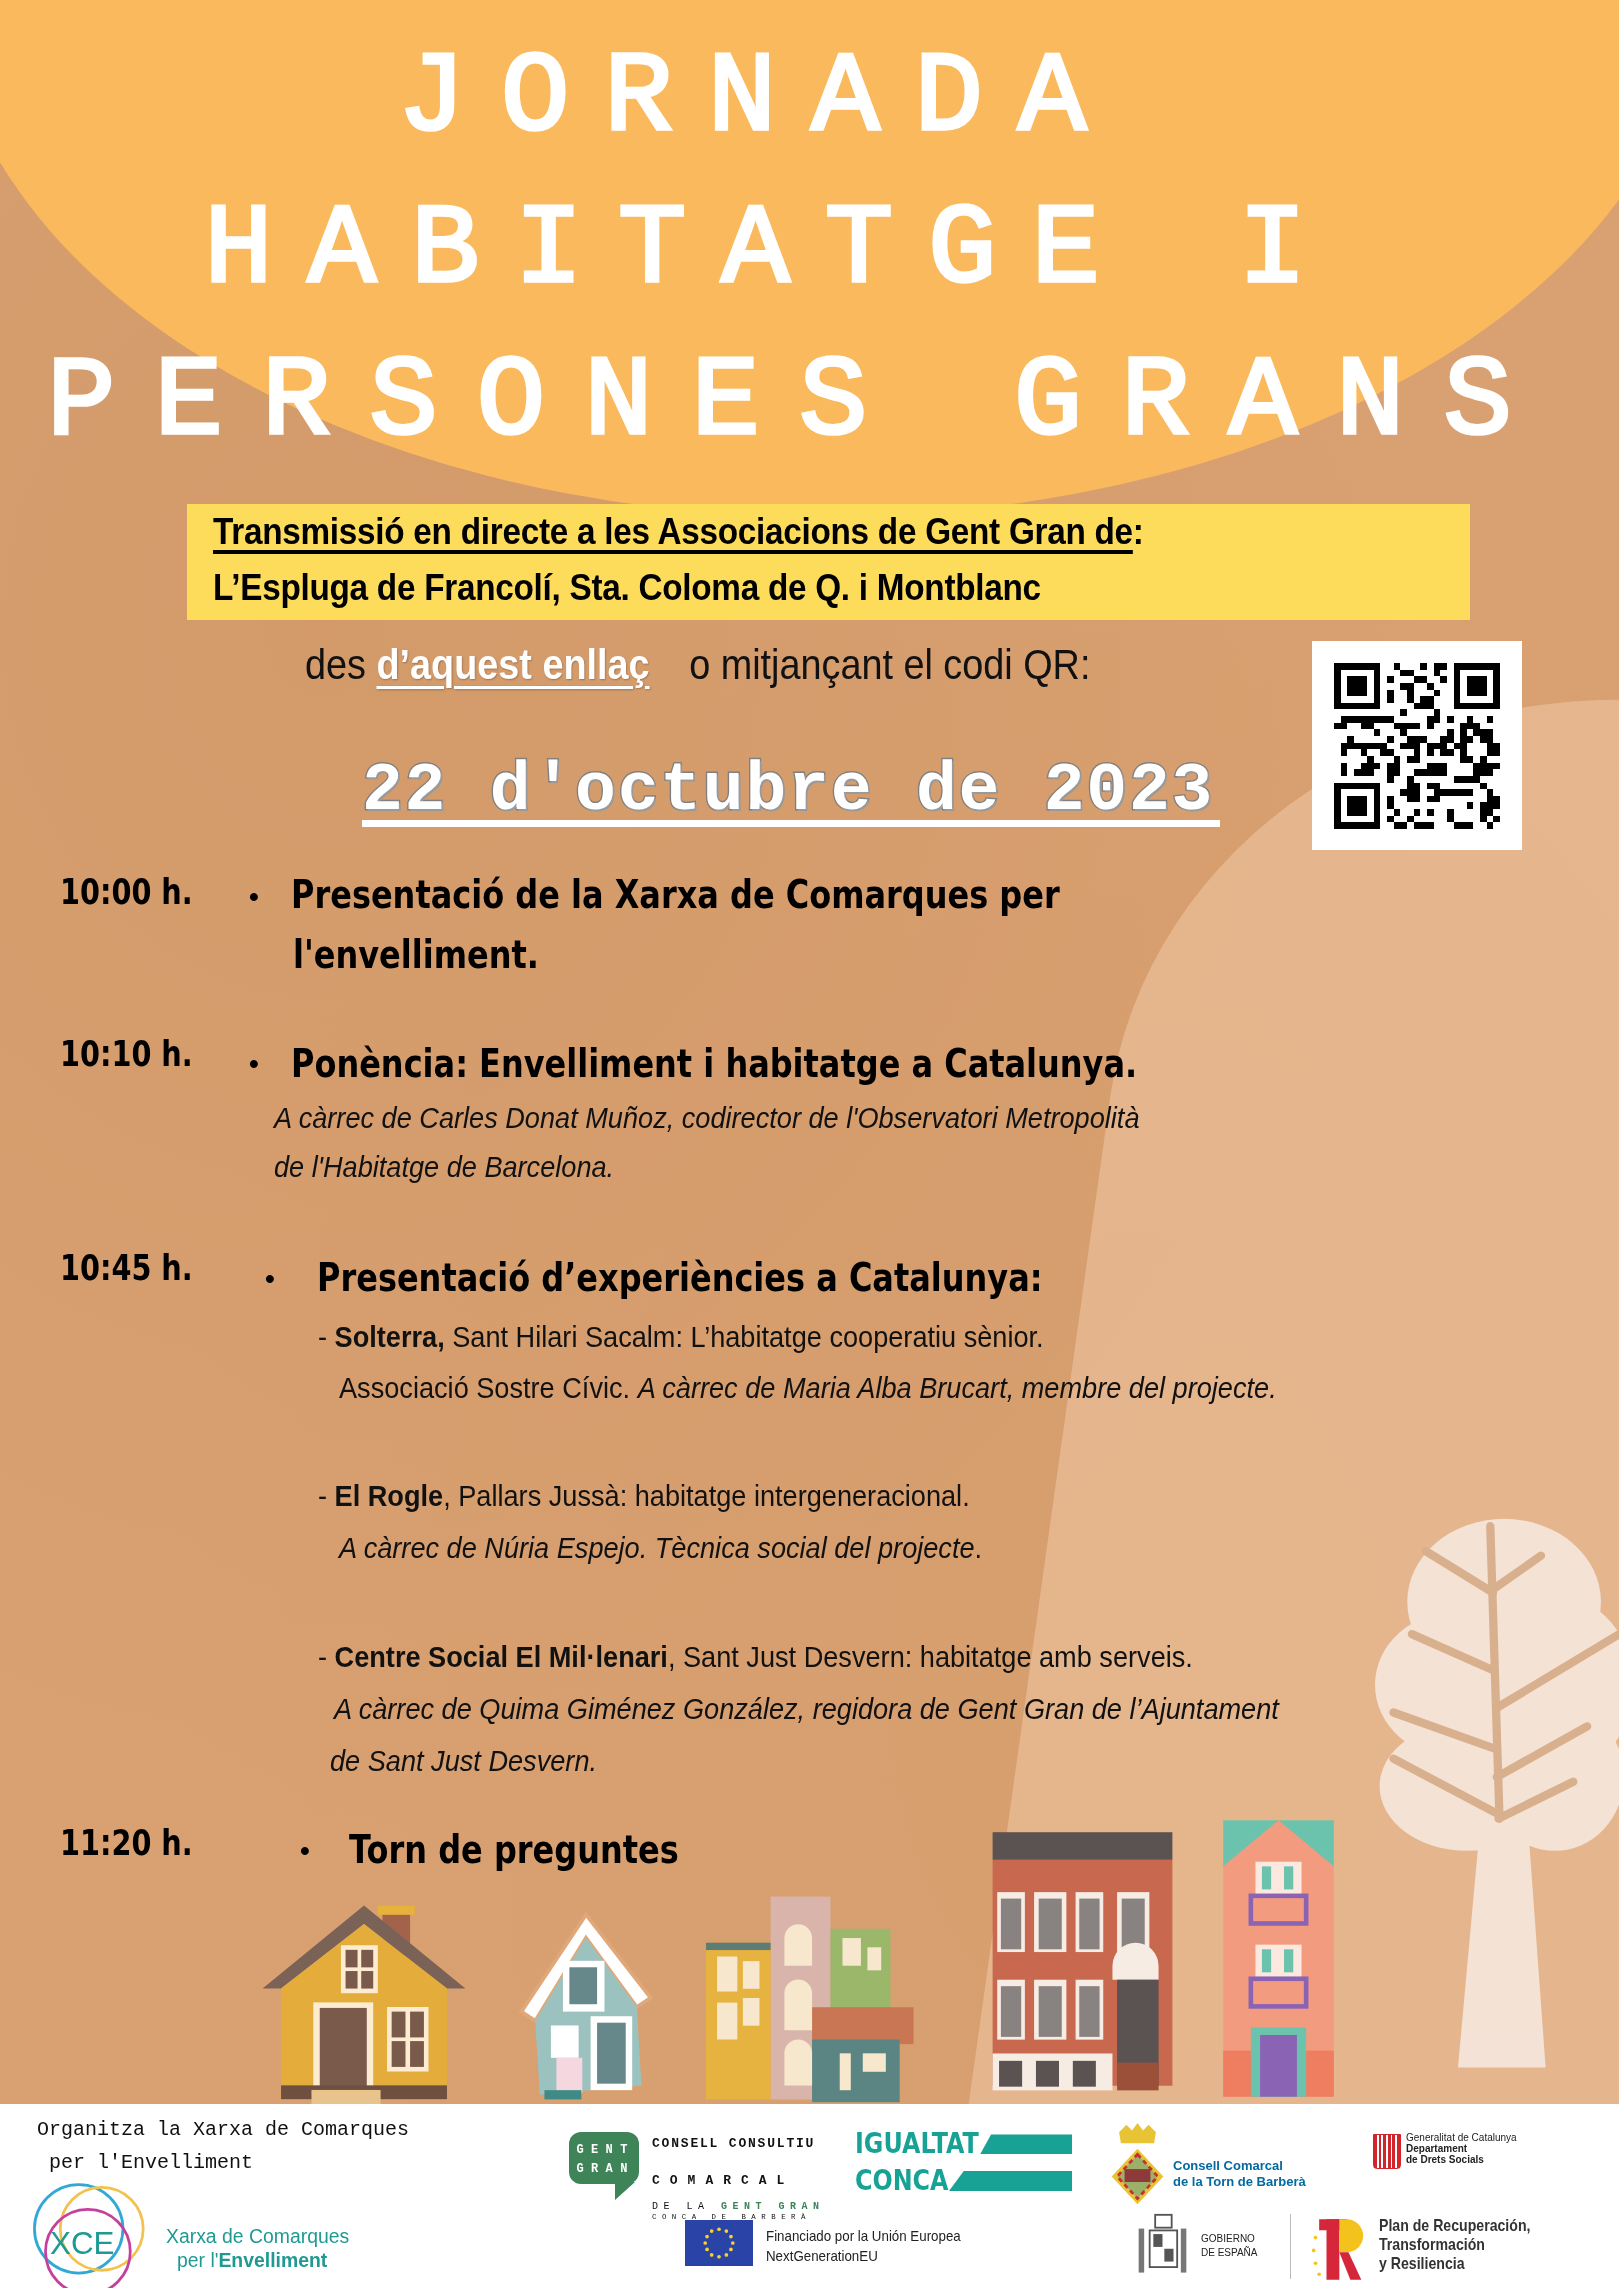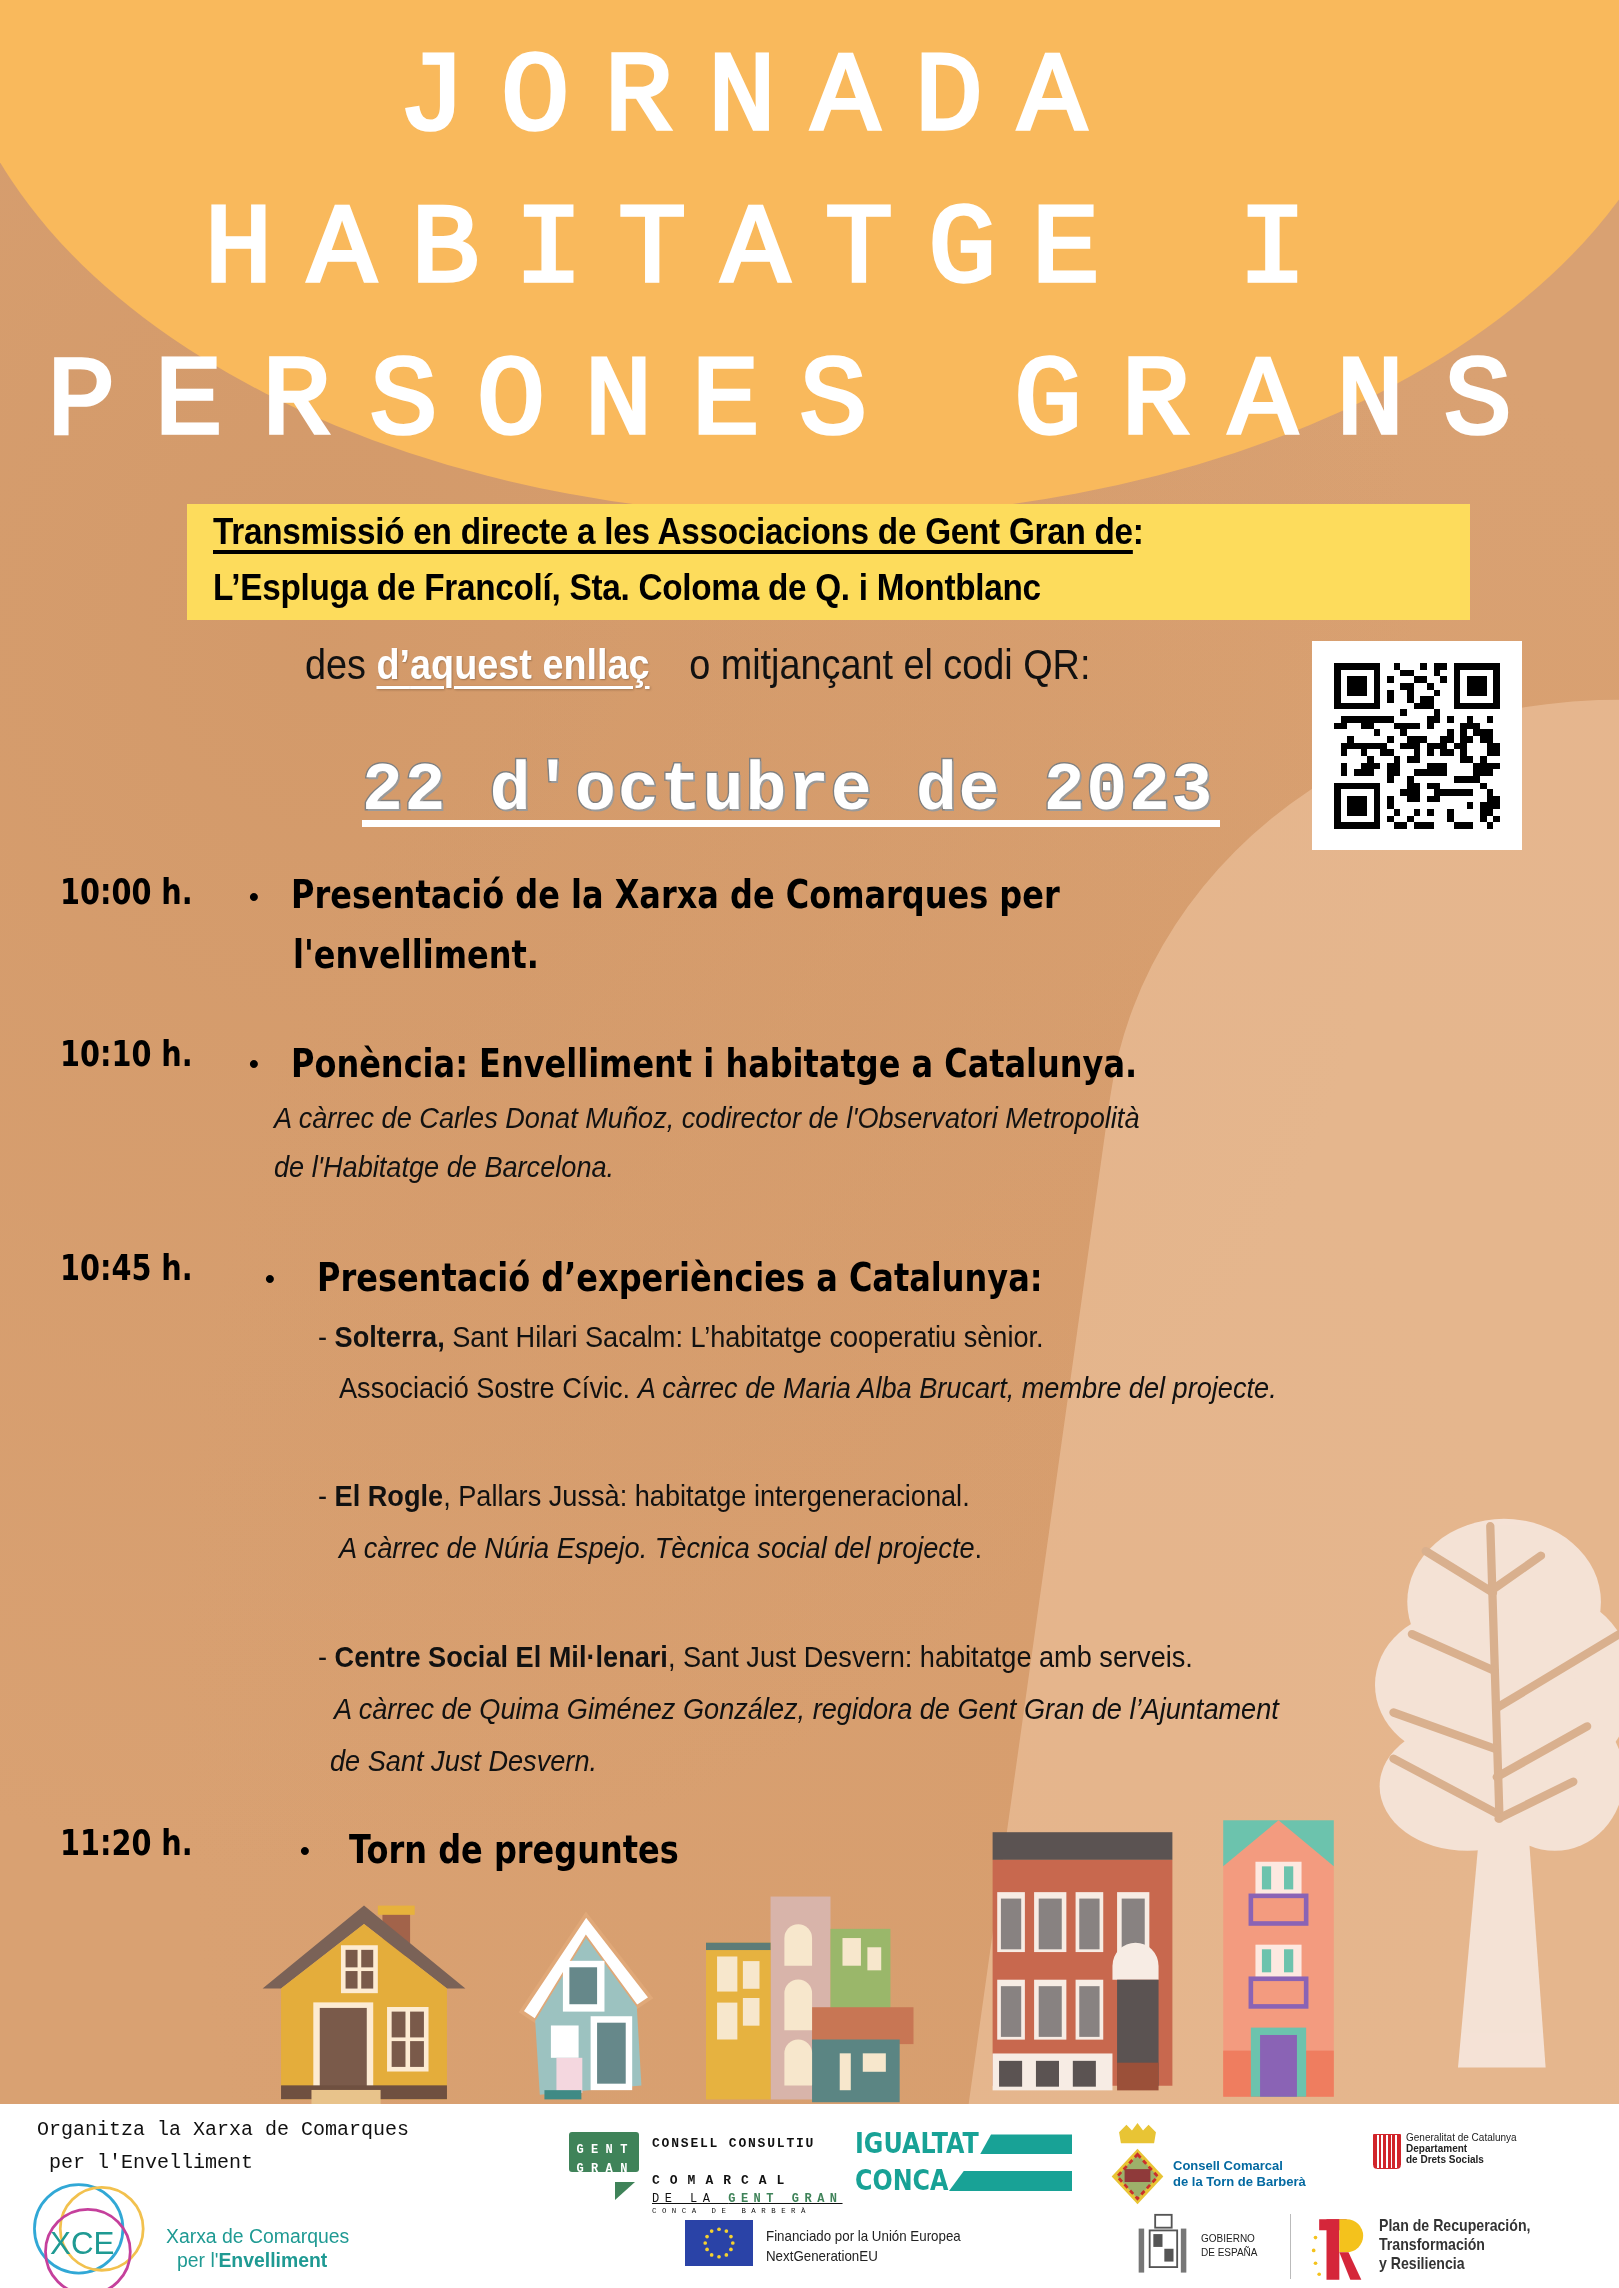--- a/index.html
+++ b/index.html
@@ -102,27 +102,27 @@
   }
   .org-text {
     position: absolute; left: 37px; top: 9.2px; font-family: "Liberation Mono", monospace;
     font-size: 20px; color: #111; line-height: 33px; white-space: pre;
   }
   .xce-logo { position: absolute; left: 28px; top: 74px; width: 129px; height: 120px; }
   .xce-text { position: absolute; left: 166px; top: 120px; color: #1f9a93; font-size: 19.4px; font-weight: 400; line-height: 24px; }
   .xce-text .bb { font-weight: 700; }
 
   .gent-gran { position: absolute; left: 569px; top: 28px; }
-  .gg-bubble { position: absolute; left: 0; top: 0; width: 70px; height: 40px; background: #3f8359; border-radius: 3px; }
+  .gg-bubble { position: absolute; left: 0; top: 0; width: 70px; height: 52px; background: #3f8359; border-radius: 12px; }
   .gg-tail { position: absolute; left: 46px; top: 50px; width: 0; height: 0; border-left: 20px solid #3f8359; border-bottom: 18.5px solid transparent; }
   .gg-in { position: absolute; left: 7.4px; top: 9.2px; color: #fff; font-size: 12px; font-weight: 700; letter-spacing: 7.4px; line-height: 18.5px; font-family: "Liberation Mono", monospace; }
   .gg-text { position: absolute; left: 83px; top: 3.7px; font-family: "Liberation Mono", monospace; color: #111; white-space: nowrap; }
   .gg-t1 { font-size: 13px; font-weight: 700; letter-spacing: 1.8px; }
   .gg-t2 { font-size: 13px; font-weight: 700; letter-spacing: 10px; margin-top: 22px; }
-  .gg-t3 { font-size: 12px; letter-spacing: 5.5px; margin-top: 4px; text-decoration: underline; }
+  .gg-t3 { font-size: 10px; letter-spacing: 5.5px; margin-top: 13px; }
   .gg-t3 .g { color: #3f8359; font-weight: 700; }
   .gg-t4 { font-size: 7.4px; letter-spacing: 5.5px; margin-top: 1px; }
 
   .igualtat { position: absolute; left: 855px; top: 23px; }
   .ig-word { position: absolute; left: 0; font-family: "DejaVu Sans", sans-serif; font-weight: 700; color: #18a296; font-size: 28px; transform: scaleX(0.85); transform-origin: left; white-space: nowrap; }
   .ig-bar { position: absolute; height: 20px; background: #18a296; clip-path: polygon(12% 0, 100% 0, 100% 100%, 0 100%); }
 
   .ccb { position: absolute; left: 1108px; top: 18.5px; }
   .ccb-text { position: absolute; left: 65px; top: 35px; font-size: 13px; font-weight: 700; color: #0369a1; line-height: 16.6px; white-space: nowrap; }
 

